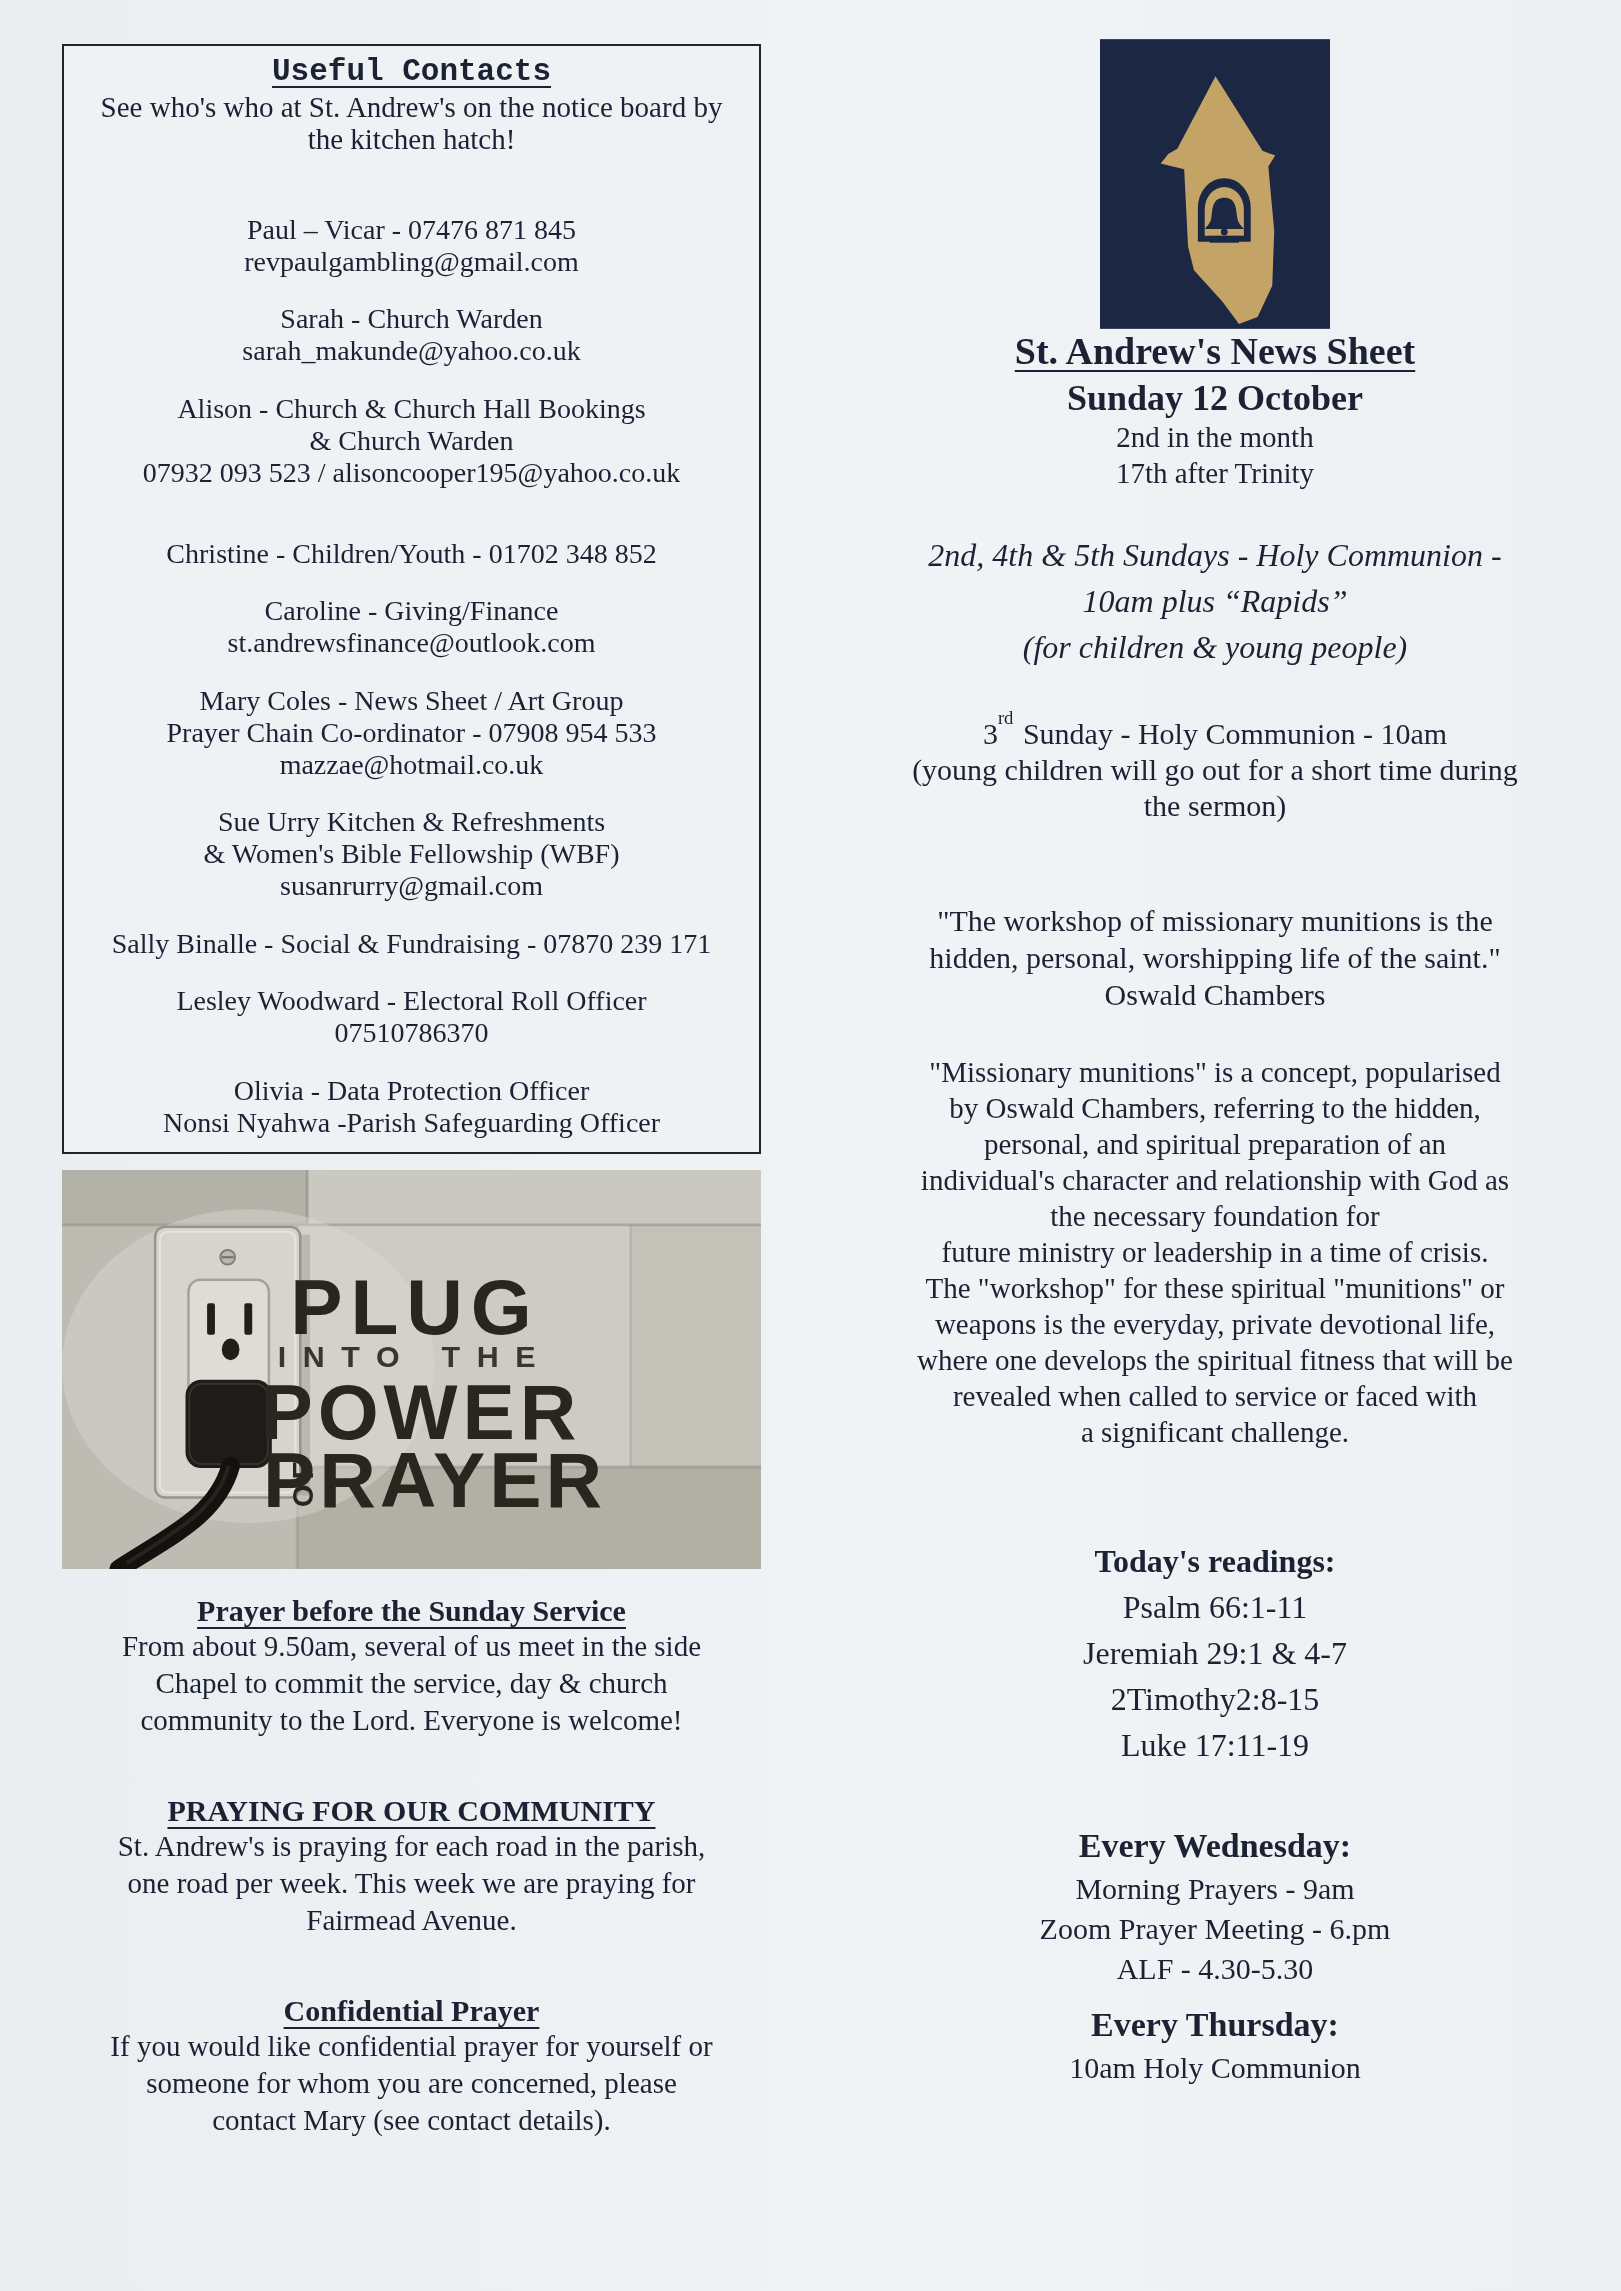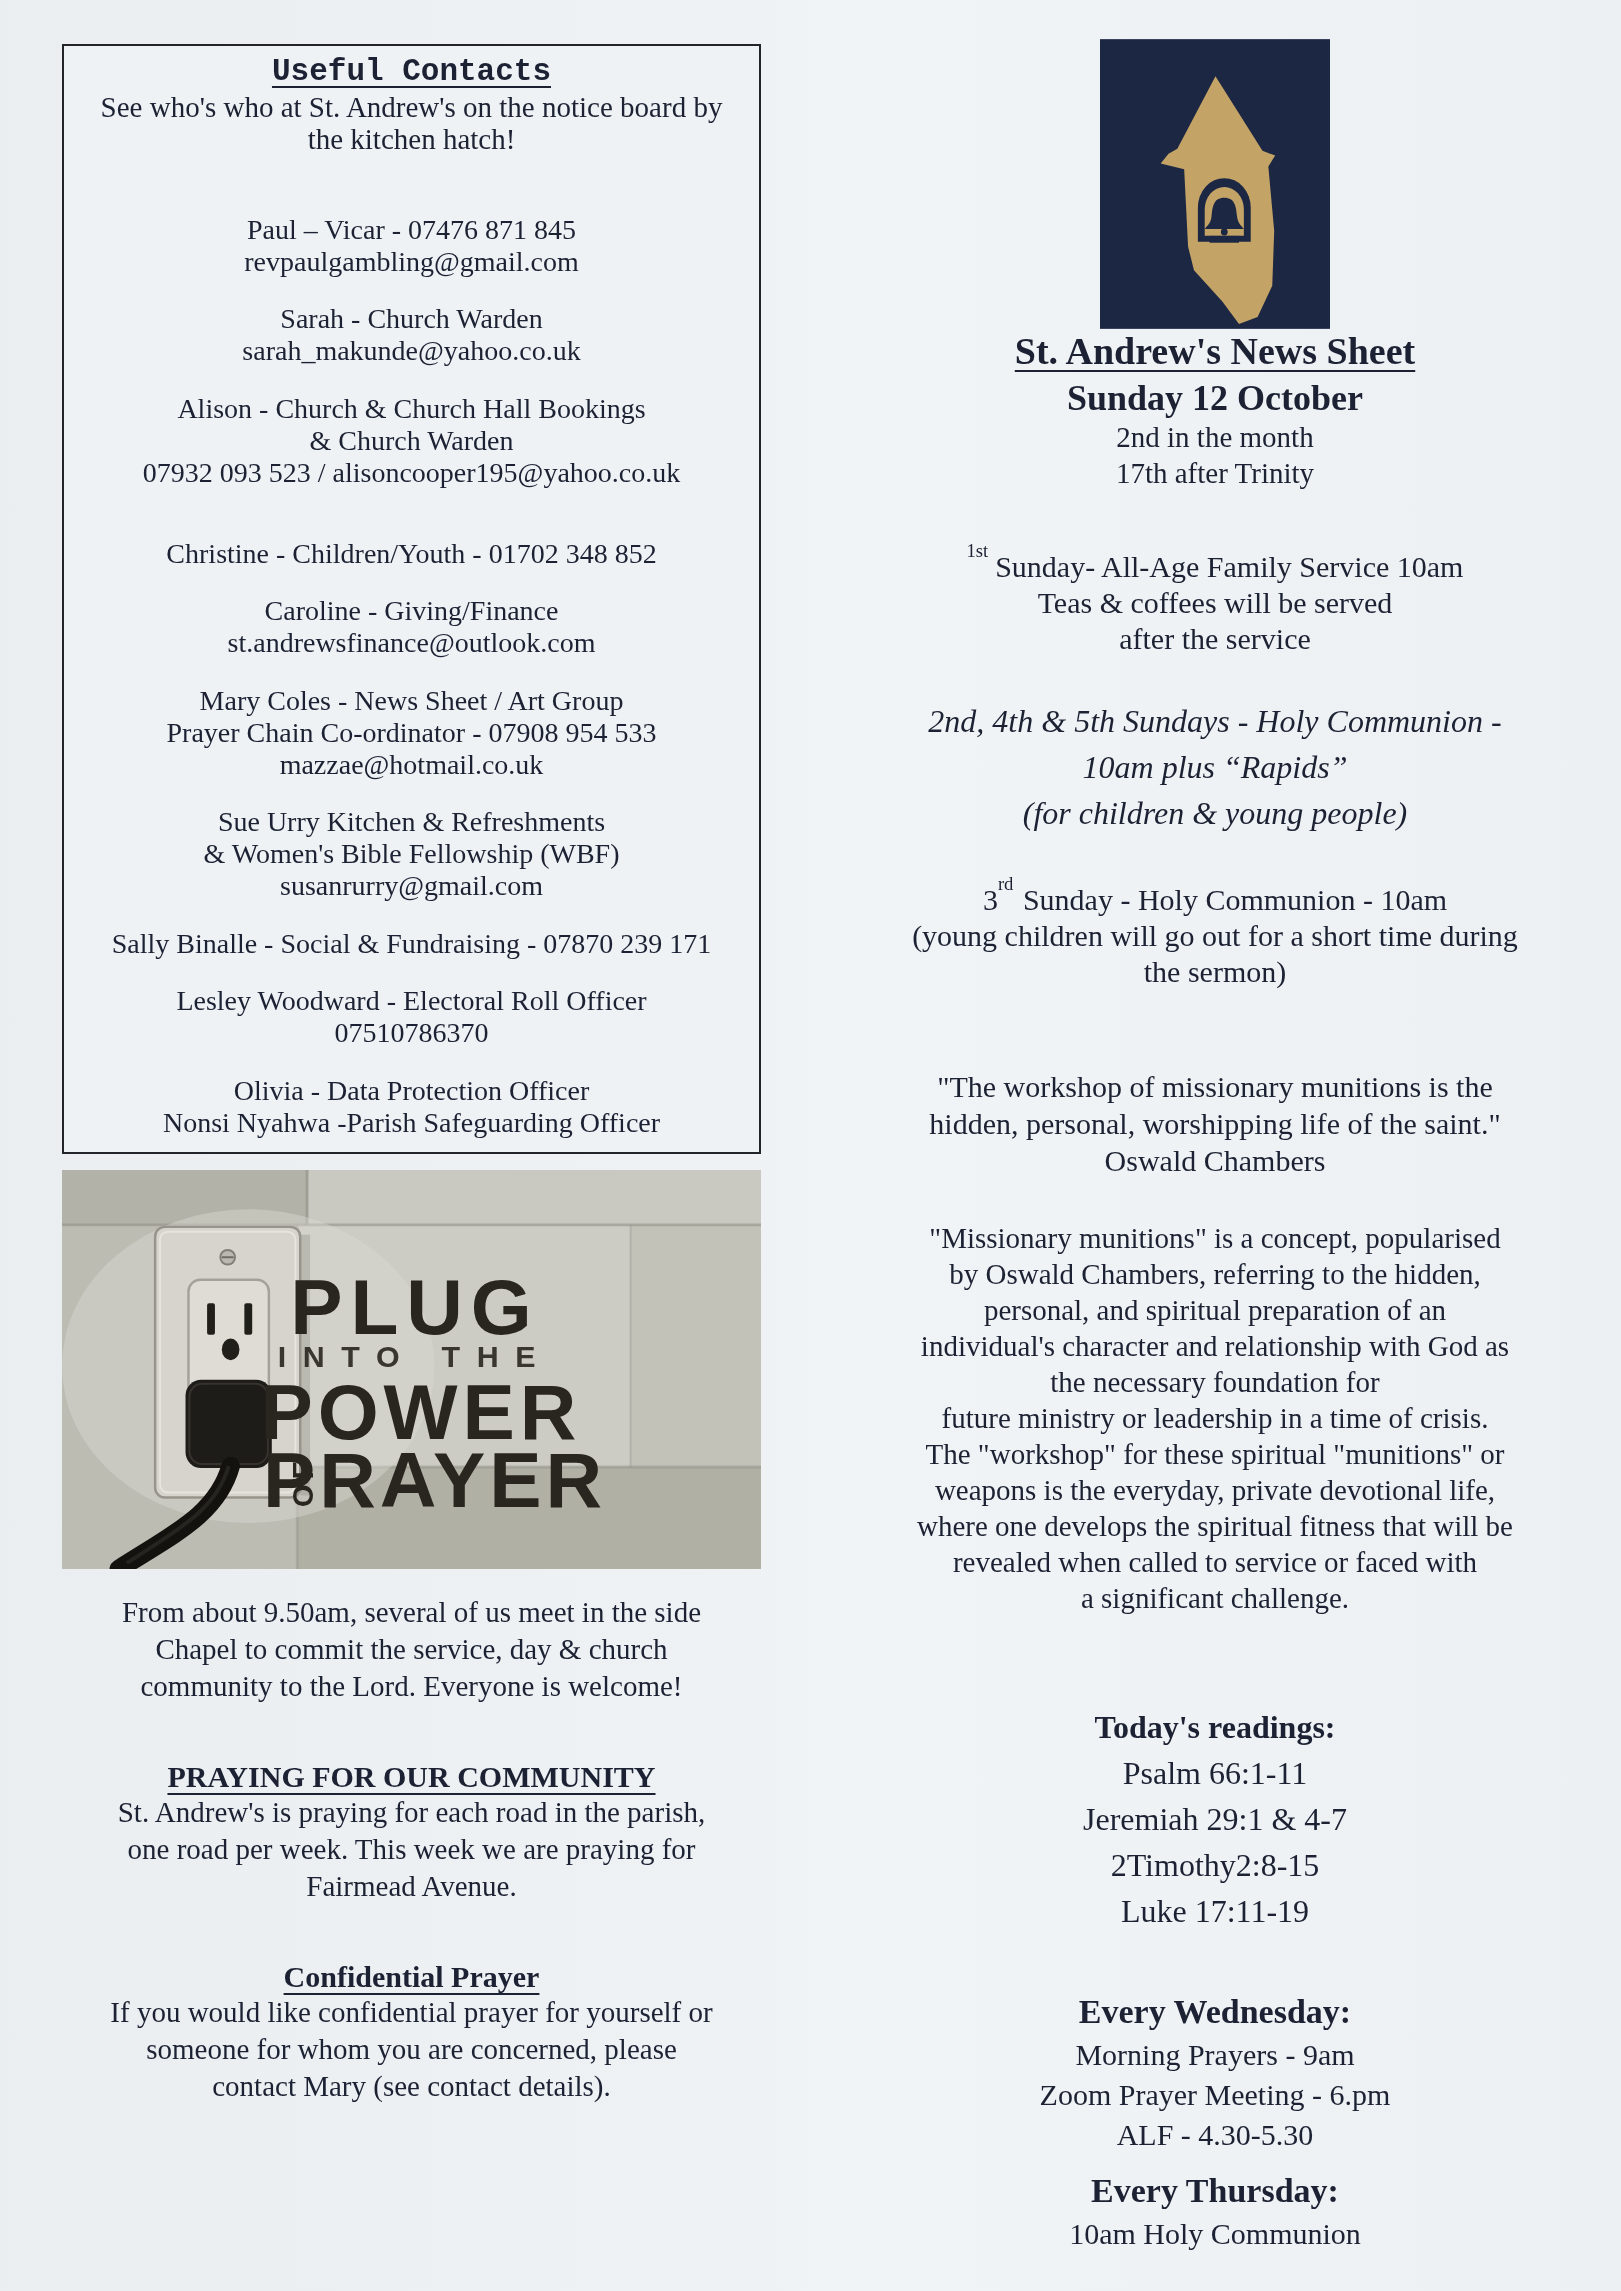--- a/index.html
+++ b/index.html
@@ -126,20 +126,21 @@
           <text x="360" y="167" font-size="80" letter-spacing="8" text-anchor="middle">PLUG</text>
           <text x="360" y="201" font-size="31" letter-spacing="17" text-anchor="middle" opacity="0.9">INTO THE</text>
           <text x="366" y="274" font-size="80" letter-spacing="5" text-anchor="middle">POWER</text>
           <text transform="translate(256,344) rotate(-90)" font-size="30" letter-spacing="5">OF</text>
           <text x="380" y="344" font-size="80" letter-spacing="4" text-anchor="middle">PRAYER</text>
         </g>
       </svg>
     </div>
 
     <div class="lsec first">
+      <div class="lhead u">Prayer before the Sunday Service</div>
       <div class="lbody preline">From about 9.50am, several of us meet in the side
 Chapel to commit the service, day &amp; church
 community to the Lord. Everyone is welcome!</div>
     </div>
 
     <div class="lsec">
       <div class="lhead u">PRAYING FOR OUR COMMUNITY</div>
       <div class="lbody preline">St. Andrew's is praying for each road in the parish,
 one road per week. This week we are praying for
 Fairmead Avenue.</div>
@@ -169,25 +170,20 @@
         <circle cx="127" cy="197" r="3.5" fill="#1c2743"></circle>
         <rect x="112" y="201" width="30" height="7" fill="#1c2743"></rect>
       </svg>
     </div>
 
     <div class="rtitle u">St. Andrew's News Sheet</div>
     <div class="rdate">Sunday 12 October</div>
     <div class="rsub">2nd in the month</div>
     <div class="rsub">17th after Trinity</div>
 
-    <div class="svc1">
-      <div><sup class="ord">1st</sup><span>Sunday- All-Age Family Service 10am</span></div>
-      <div class="preline">Teas &amp; coffees will be served
-after the service</div>
-    </div>
 
     <div class="svc2 preline">2nd, 4th &amp; 5th Sundays - Holy Communion -
 10am plus “Rapids”
 (for children &amp; young people)</div>
 
     <div class="svc3">
       <div><span>3</span><sup class="ord2">rd</sup><span> Sunday - Holy Communion - 10am</span></div>
       <div class="preline">(young children will go out for a short time during
 the sermon)</div>
     </div>

